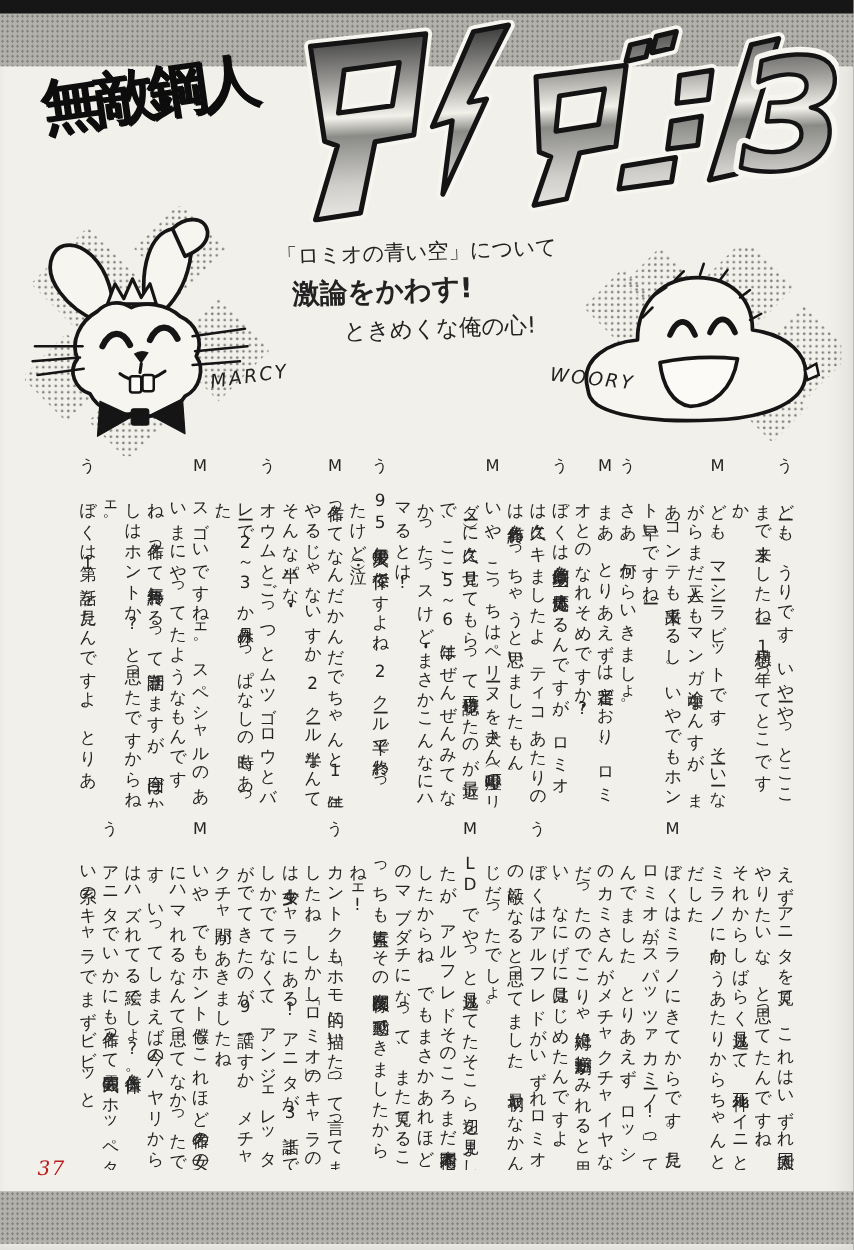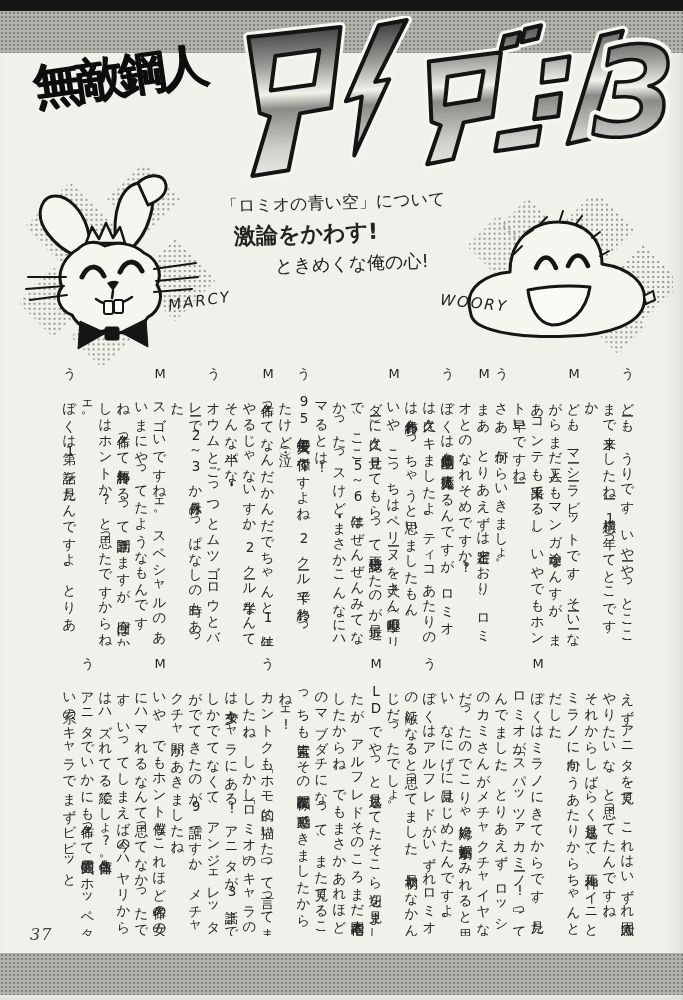--- a/index.html
+++ b/index.html
@@ -30,21 +30,21 @@
   .dialogue{position:absolute;left:37px;width:600px;height:286px;
         writing-mode:vertical-rl;text-orientation:upright;overflow:hidden;
         font-size:13.5px;line-height:18px;letter-spacing:1px;color:#242424;}
   .d1{top:360px;}
   .d2{top:650px;}
   .utt{position:relative;padding-top:33px;box-sizing:border-box;}
   .spk{position:absolute;top:5px;right:0;width:18px;height:26px;
         writing-mode:horizontal-tb;text-orientation:initial;text-align:center;
         font-size:13px;letter-spacing:0;color:#242424;}
   .pageno{position:absolute;left:30px;top:925px;font-family:"DejaVu Serif",serif;
-        font-style:italic;font-size:16px;color:#404040;letter-spacing:1px;}
+        font-style:italic;font-size:16px;color:#b91c1c;letter-spacing:1px;}
 </style>
 </head>
 <body>
 
 <div class="page">
 
   <div class="bar-top"></div>
   <div class="band band-top"></div>
 
   <div class="series-title">無敵鋼人</div>

